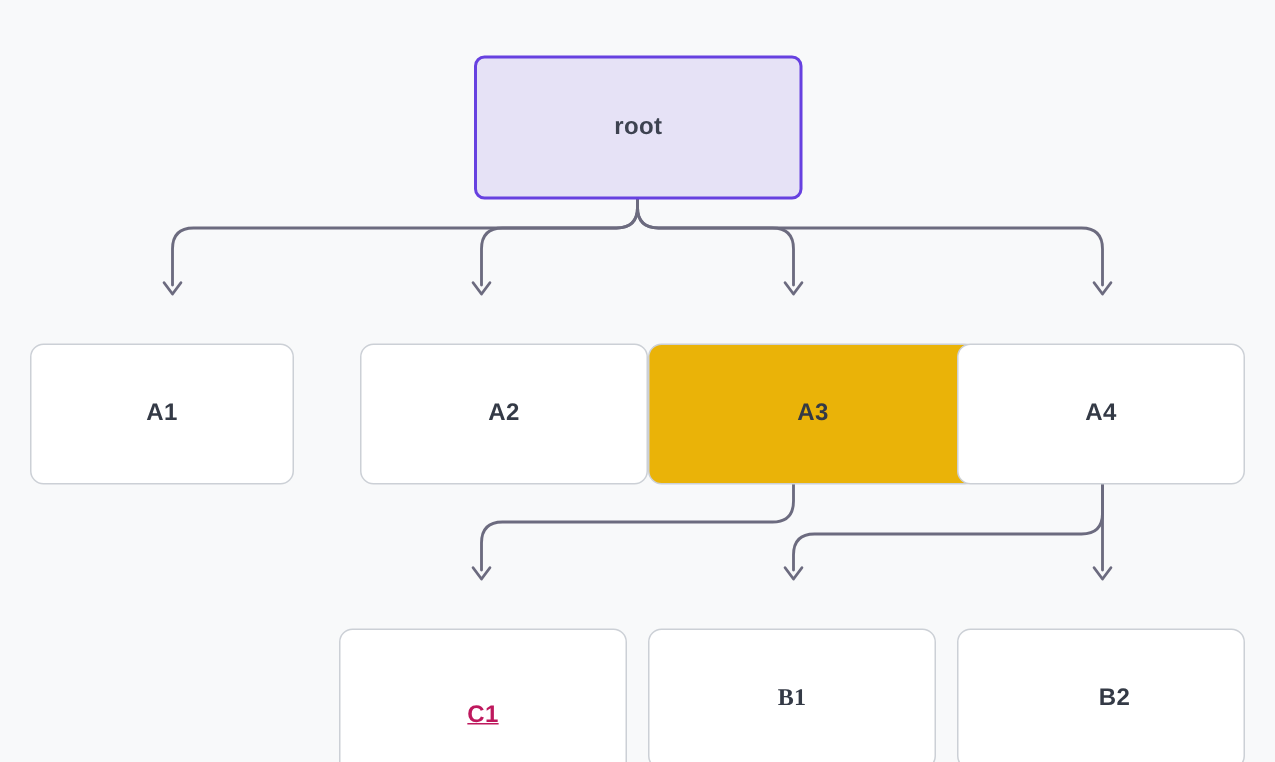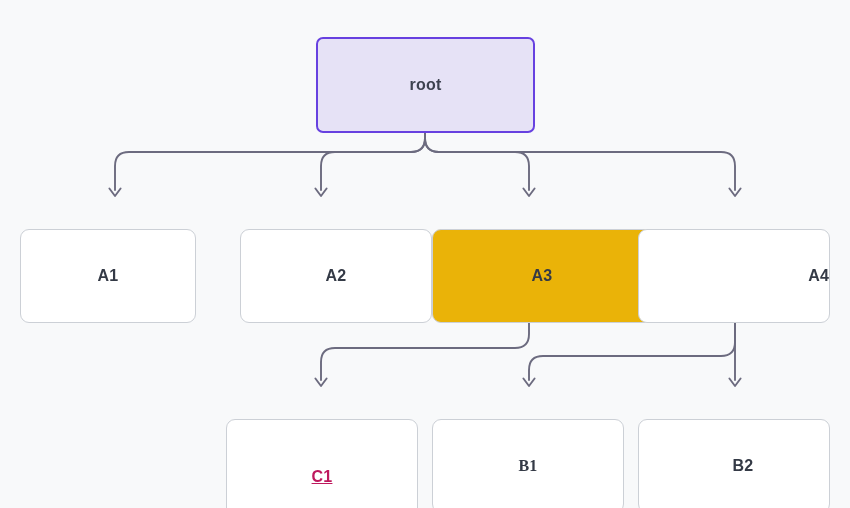--- a/index.html
+++ b/index.html
@@ -85,21 +85,21 @@
       </div>
       <div class="node" style="left: 20px; top: 206px; width: 176px; height: 94px; background: rgb(255, 255, 255); border-color: rgb(204, 208, 214); color: rgb(52, 58, 70);">
         <span class="node-label">A1</span>
       </div>
       <div class="node" style="left: 240px; top: 206px; width: 192px; height: 94px; background: rgb(255, 255, 255); border-color: rgb(204, 208, 214); color: rgb(52, 58, 70);">
         <span class="node-label">A2</span>
       </div>
       <div class="node" style="left: 432px; top: 206px; width: 220px; height: 94px; background: #eab308; border-color: rgb(204, 208, 214); color: rgb(52, 58, 70);">
         <span class="node-label">A3</span>
       </div>
-      <div class="node" style="left: 638px; top: 206px; width: 192px; height: 94px; background: rgb(255, 255, 255); border-color: rgb(204, 208, 214); color: rgb(52, 58, 70); justify-content: flex-end;">
+      <div class="node" style="left: 638px; top: 206px; width: 192px; height: 94px; background: rgb(255, 255, 255); border-color: rgb(204, 208, 214); color: rgb(52, 58, 70);">
         <span class="node-label">A4</span>
       </div>
       <div class="node" style="left: 226px; top: 396px; width: 192px; height: 116px; background: rgb(255, 255, 255); border-color: rgb(204, 208, 214); color: #be185d; text-decoration: underline;">
         <span class="node-label">C1</span>
       </div>
       <div class="node" style="left: 432px; top: 396px; width: 192px; height: 94px; background: rgb(255, 255, 255); border-color: rgb(204, 208, 214); color: rgb(52, 58, 70); font-family: Liberation Serif, serif;">
         <span class="node-label">B1</span>
       </div>
       <div class="node" style="left: 638px; top: 396px; width: 192px; height: 94px; background: rgb(255, 255, 255); border-color: rgb(204, 208, 214); color: rgb(52, 58, 70); padding-left: 18px;">
         <span class="node-label">B2</span>

